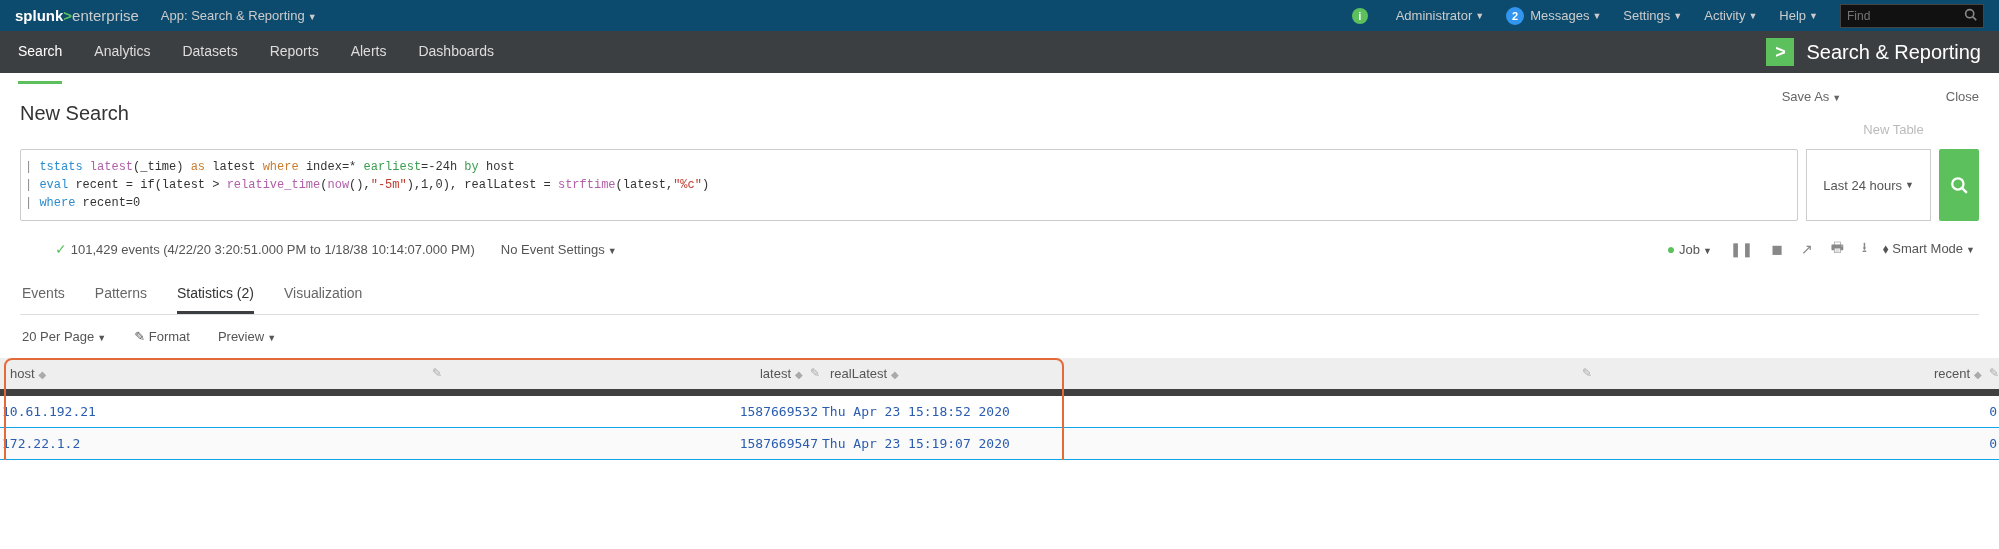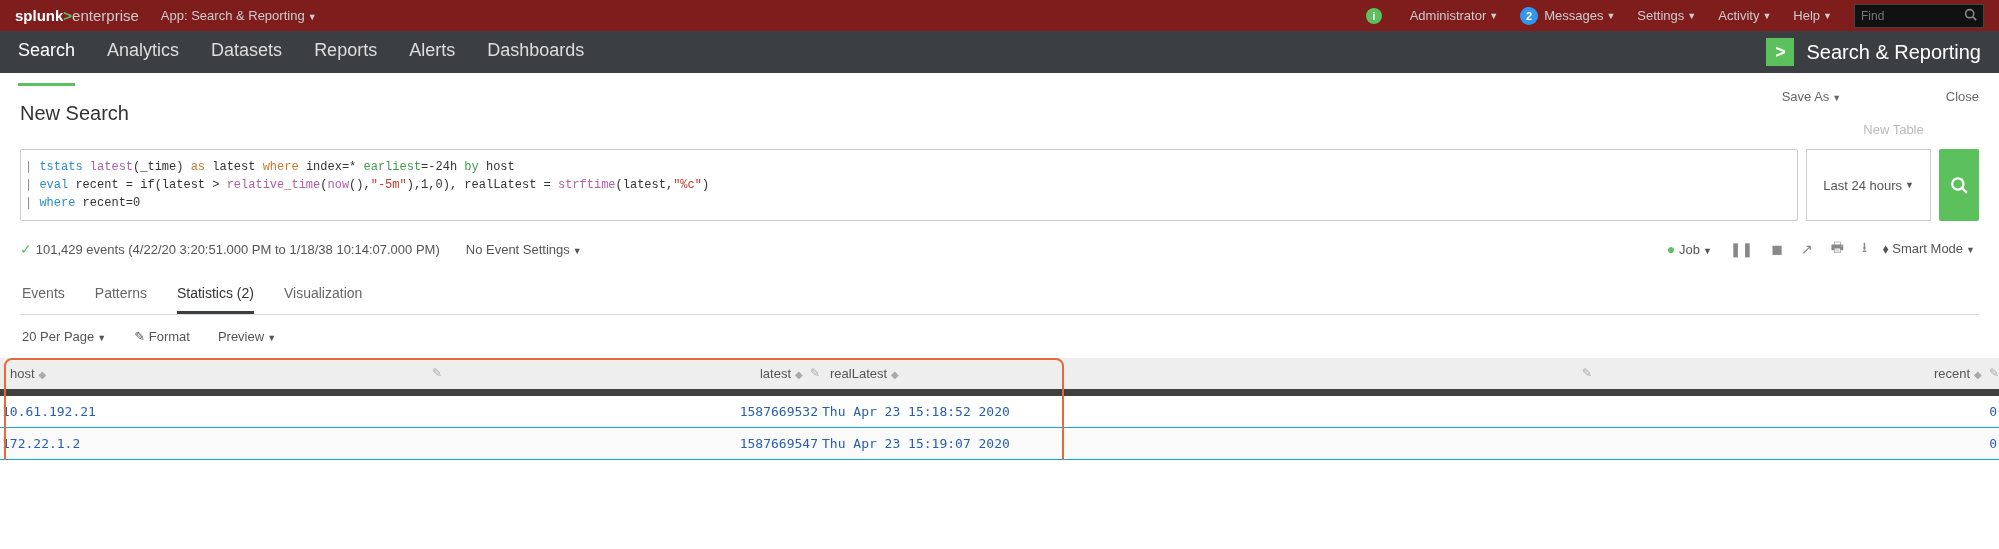--- a/index.html
+++ b/index.html
@@ -5,63 +5,63 @@
   * { box-sizing: border-box; margin: 0; padding: 0; }
   body {
     font-family: "Helvetica Neue", Arial, sans-serif;
     font-size: 13px;
     color: #333;
     background: #fff;
     width: 1999px;
   }
   
   .topbar {
-    background: #7f1d1d;
+    background: #0c4a6e;
     color: #ccc;
     height: 31px;
     display: flex;
     align-items: center;
     padding: 0 15px;
     justify-content: space-between;
   }
   .topbar-left, .topbar-right { display: flex; align-items: center; gap: 22px; }
   .logo { font-weight: bold; font-size: 15px; color: #fff; }
   .logo .gt { color: #5cc05c; }
   .logo .ent { font-weight: 300; color: #ccc; }
   .app-label { color: #ccc; font-size: 13px; }
   .caret { font-size: 9px; margin-left: 3px; }
   .top-item { color: #ccc; display: flex; align-items: center; cursor: pointer; }
   .info-circ { width: 16px; height:16px; border-radius:50%; background:#5cc05c; color:#fff; display:inline-flex; align-items:center; justify-content:center; font-size:11px; font-weight:bold; margin-right:6px;}
   .msg-circ { width:18px;height:18px;border-radius:50%; background:#3296f0; color:#fff; display:inline-flex; align-items:center; justify-content:center; font-size:11px; font-weight:bold; margin-right:6px;}
-  .find-box { background:#111; border:1px solid #444; padding:3px 6px; width:130px; display:flex; align-items:center; justify-content:space-between;}
+  .find-box { background:#111; border:1px solid #444; padding:3px 6px; width:144px; display:flex; align-items:center; justify-content:space-between;}
   .find-box input { background:transparent; border:none; color:#ccc; font-size:12px; width:95px; outline:none;}
   .find-box .sicon { color:#888; font-size:12px;}
   
   .navbar { background:#3c3f41; color:#ddd; height:42px; display:flex; align-items:center; justify-content:space-between; padding:0 18px;}
   .nav-left { display:flex; gap:32px; }
-  .nav-item { color:#ddd; font-size:18px; cursor:pointer; padding:22px 0;}
+  .nav-item { color:#ddd; font-size:14px; cursor:pointer; padding:22px 0;}
   .nav-item.active { color:#fff; border-bottom:3px solid #5cc05c; }
   .nav-right { display:flex; align-items:center; gap:12px; color:#fff;}
   .sr-icon { width:28px;height:28px; background:#5cc05c; color:#fff; display:flex; align-items:center; justify-content:center; font-size:18px; font-weight:bold;}
   .sr-text { font-size:20px; color:#fff;}
   
   .page { padding: 16px 20px 0 20px; }
   .page-head { display:flex; align-items:center; justify-content:space-between; margin-bottom:12px;}
   .page-title { font-size:20px; font-weight:500; color:#333;}
   .head-actions { display:flex; gap:22px; font-size:13px; color:#666;}
   .head-actions .dis { color:#bbb;margin-top:33px; }
   
   .search-row { display:flex; gap:8px; }
   .search-box { flex:1; border:1px solid #ccc; padding:8px 4px; font-family:Liberation Mono, monospace; font-size:12px; line-height:1.5; border-radius:2px; background:#fff; min-height:64px;}
   .time-picker { border:1px solid #ccc; padding:0 16px; display:flex; align-items:center; justify-content:center; font-size:13px; color:#555; background:#fff; cursor:pointer;}
   .go-btn { width:40px; background:#5cc05c; color:#fff; display:flex; align-items:center; justify-content:center; font-size:18px; cursor:pointer; border-radius:2px;}
   .kw-cmd{color:#2a8ccf;} .kw-func{color:#b05fa8;} .kw-arg{color:#c97c2e;} .kw-by{color:#3a9d50;} .kw-str{color:#c0392b;} .pipe{color:#888;}
   
   .status-row { display:flex; align-items:center; justify-content:space-between; margin-top:16px; font-size:13px; color:#555; padding-right:4px;}
-  .status-left { display:flex; align-items:center; gap:26px; }
+  .status-left { display:flex; align-items:center; gap:26px;margin-left:35px; }
   .check { color:#5cc05c; margin-right:4px; font-size:14px;}
   .job-tools { display:flex; align-items:center; gap:18px; color:#888; }
   .job-tools .green-dot{ color:#5cc05c; font-size:14px;}
   .status-right { display:flex; align-items:center; gap:16px;}
   
   .tabs { display:flex; gap:30px; border-bottom:1px solid #ddd; margin-top:14px; padding:0 2px;}
   .tab { padding:10px 0; font-size:14px; color:#666; cursor:pointer; border-bottom:3px solid transparent;}
   .tab.active { color:#333; border-bottom-color:#3c3f41; font-weight:400;}
   
   .tbl-controls { display:flex; gap:28px; padding:14px 2px; font-size:13px; color:#555;}

